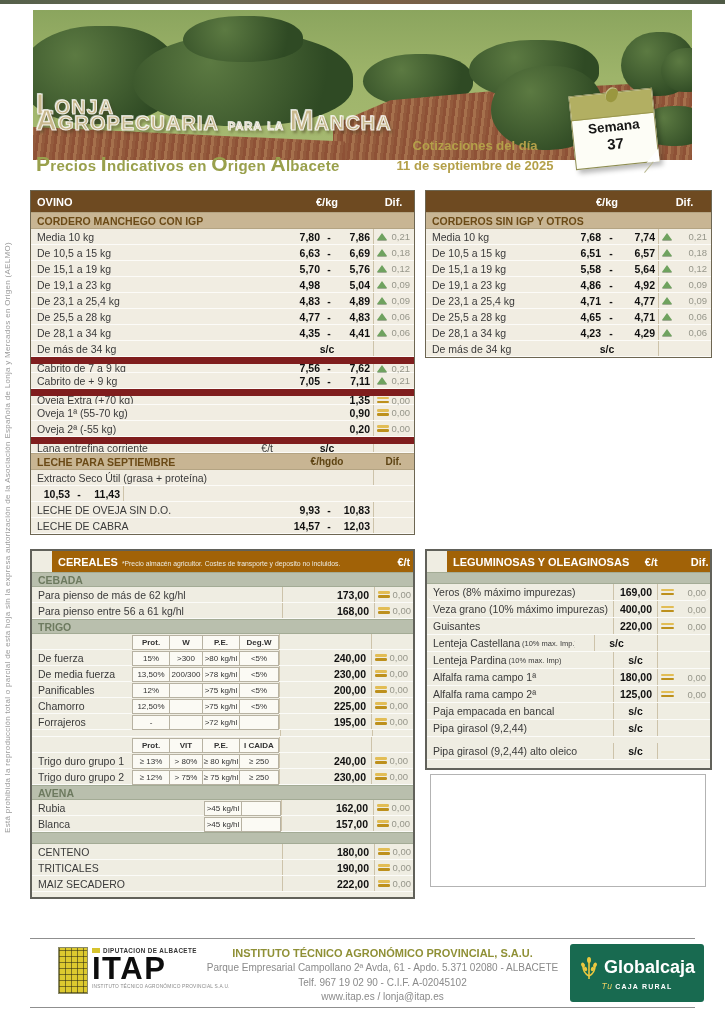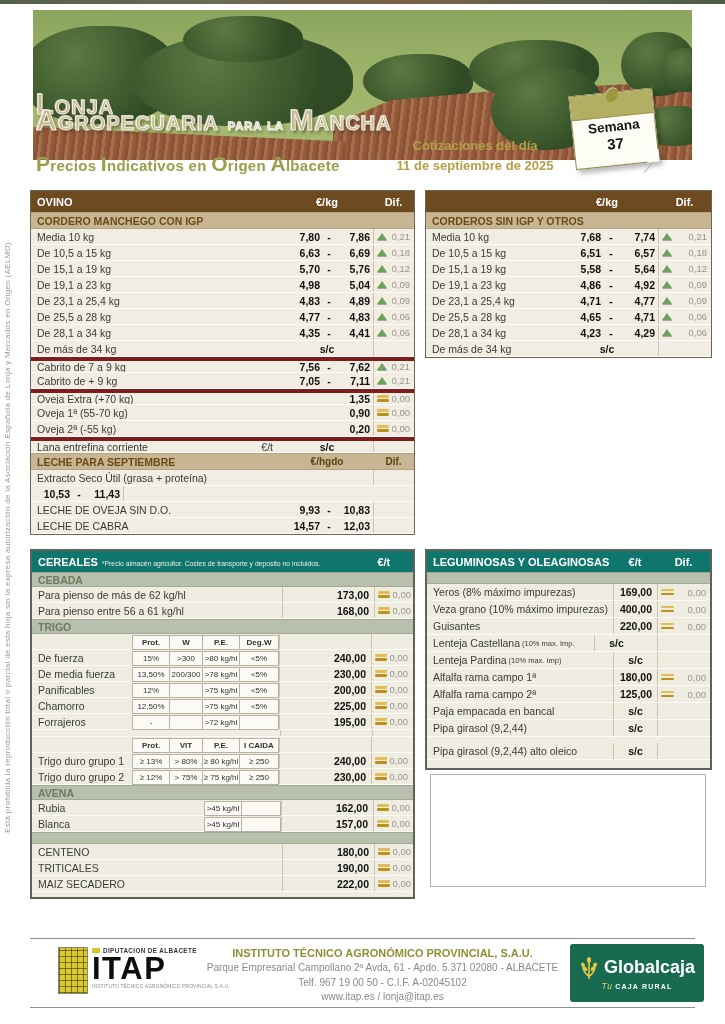--- a/index.html
+++ b/index.html
@@ -48,31 +48,31 @@
   .wk { font-size:13.5px; }
   .num { font-size:15px; margin-top:1px; }
   .fold { position:absolute; right:-1px; bottom:-1px; width:0; height:0;
     border-left:13px solid transparent; border-bottom:13px solid #ffffff; }
   .fold2 { position:absolute; right:5px; bottom:-1px; width:14px; height:1px; background:#b9b890; transform:rotate(-45deg); transform-origin:right bottom; }
 
   
   .ptable { position:absolute; background:#f1ede2; border:1px solid #6d6652; }
   .ptable.green { border:2px solid #61615a; background:#efede2; }
   .t-head { display:flex; align-items:center; height:21px; background:#6e4a21; color:#fff; font-size:11px; font-weight:700; }
-  .t-head.olive { background:#0f766e; }
+  .t-head.olive { background:#a16207;margin-left:20px; }
   .th-title { flex:1; padding-left:6px; display:flex; align-items:baseline; gap:4px; white-space:nowrap; }
   .th-note { font-size:6.8px; font-weight:400; color:#eceadf; }
   .th-unit,.th-dif { text-align:center; }
   .t-sub { display:flex; align-items:center; height:17px; background:#c8b593; color:#6b4a16;
     font-weight:700; font-size:10.5px; border-top:1px solid #b4a483; border-bottom:1px solid #b4a483; }
   .t-sub .th-title { padding-left:6px; }
   .t-sub .th-unit,.t-sub .th-dif { color:#5d4312; font-size:10px; }
   .t-row { display:flex; align-items:stretch; height:16px; font-size:10.5px; color:#3a3a3a;
     border-bottom:1px solid rgba(255,255,255,.75); }
-  .t-row.sep { border-top:4px solid #7f1d1d;text-align:center; }
+  .t-row.sep { border-top:7px solid #7f1d1d;text-align:center; }
   .cell { display:flex; align-items:center; height:100%; }
   .c-label { padding-left:6px; justify-content:space-between; overflow:hidden; white-space:nowrap; }
   .c-label .sm { font-size:7.5px; margin-left:2px; }
   .c-unit { padding-right:8px; }
   .c-num { justify-content:flex-end; font-weight:700; font-size:10.5px; color:#101010; padding-right:3px; }
   .c-dash { justify-content:center; font-weight:700; color:#101010; }
   .c-sc { justify-content:center; font-weight:700; color:#101010; }
   .c-dif { border-left:1px solid #cdc3aa; justify-content:flex-start; padding:0 4px 0 3px; gap:3px; }
   .dv { font-size:9.5px; color:#96968a; margin-left:auto; }
   .tri { width:0; height:0; border-left:5.5px solid transparent; border-right:5.5px solid transparent;
@@ -902,21 +902,21 @@
         <span>DIPUTACION DE ALBACETE</span>
       </div>
       <div class="itap-name">ITAP</div>
       <div class="itap-sub">INSTITUTO TÉCNICO AGRONÓMICO PROVINCIAL S.A.U.</div>
     </div>
   </div>
 
   <div class="footer-center">
     <div class="fc1">INSTITUTO TÉCNICO AGRONÓMICO PROVINCIAL, S.A.U.</div>
     <div class="fc">Parque Empresarial Campollano 2ª Avda, 61 - Apdo. 5.371   02080 - ALBACETE</div>
-    <div class="fc">Telf. 967 19 00 50 -  C.I.F. A-02045102</div>
+    <div class="fc">Telf. 967 19 02 90 -  C.I.F. A-02045102</div>
     <div class="fc">www.itap.es / lonja@itap.es</div>
   </div>
 
   <div class="globalcaja">
     <div class="gc-row">
       <svg width="20" height="24" viewBox="0 0 20 24">
         <g stroke="#ecc83f" stroke-width="1.6" fill="none">
           <path d="M10 23 C10 16 10 10 10 4"></path>
           <path d="M10 20 C6 18 4 14 4 10"></path>
           <path d="M10 20 C14 18 16 14 16 10"></path>

